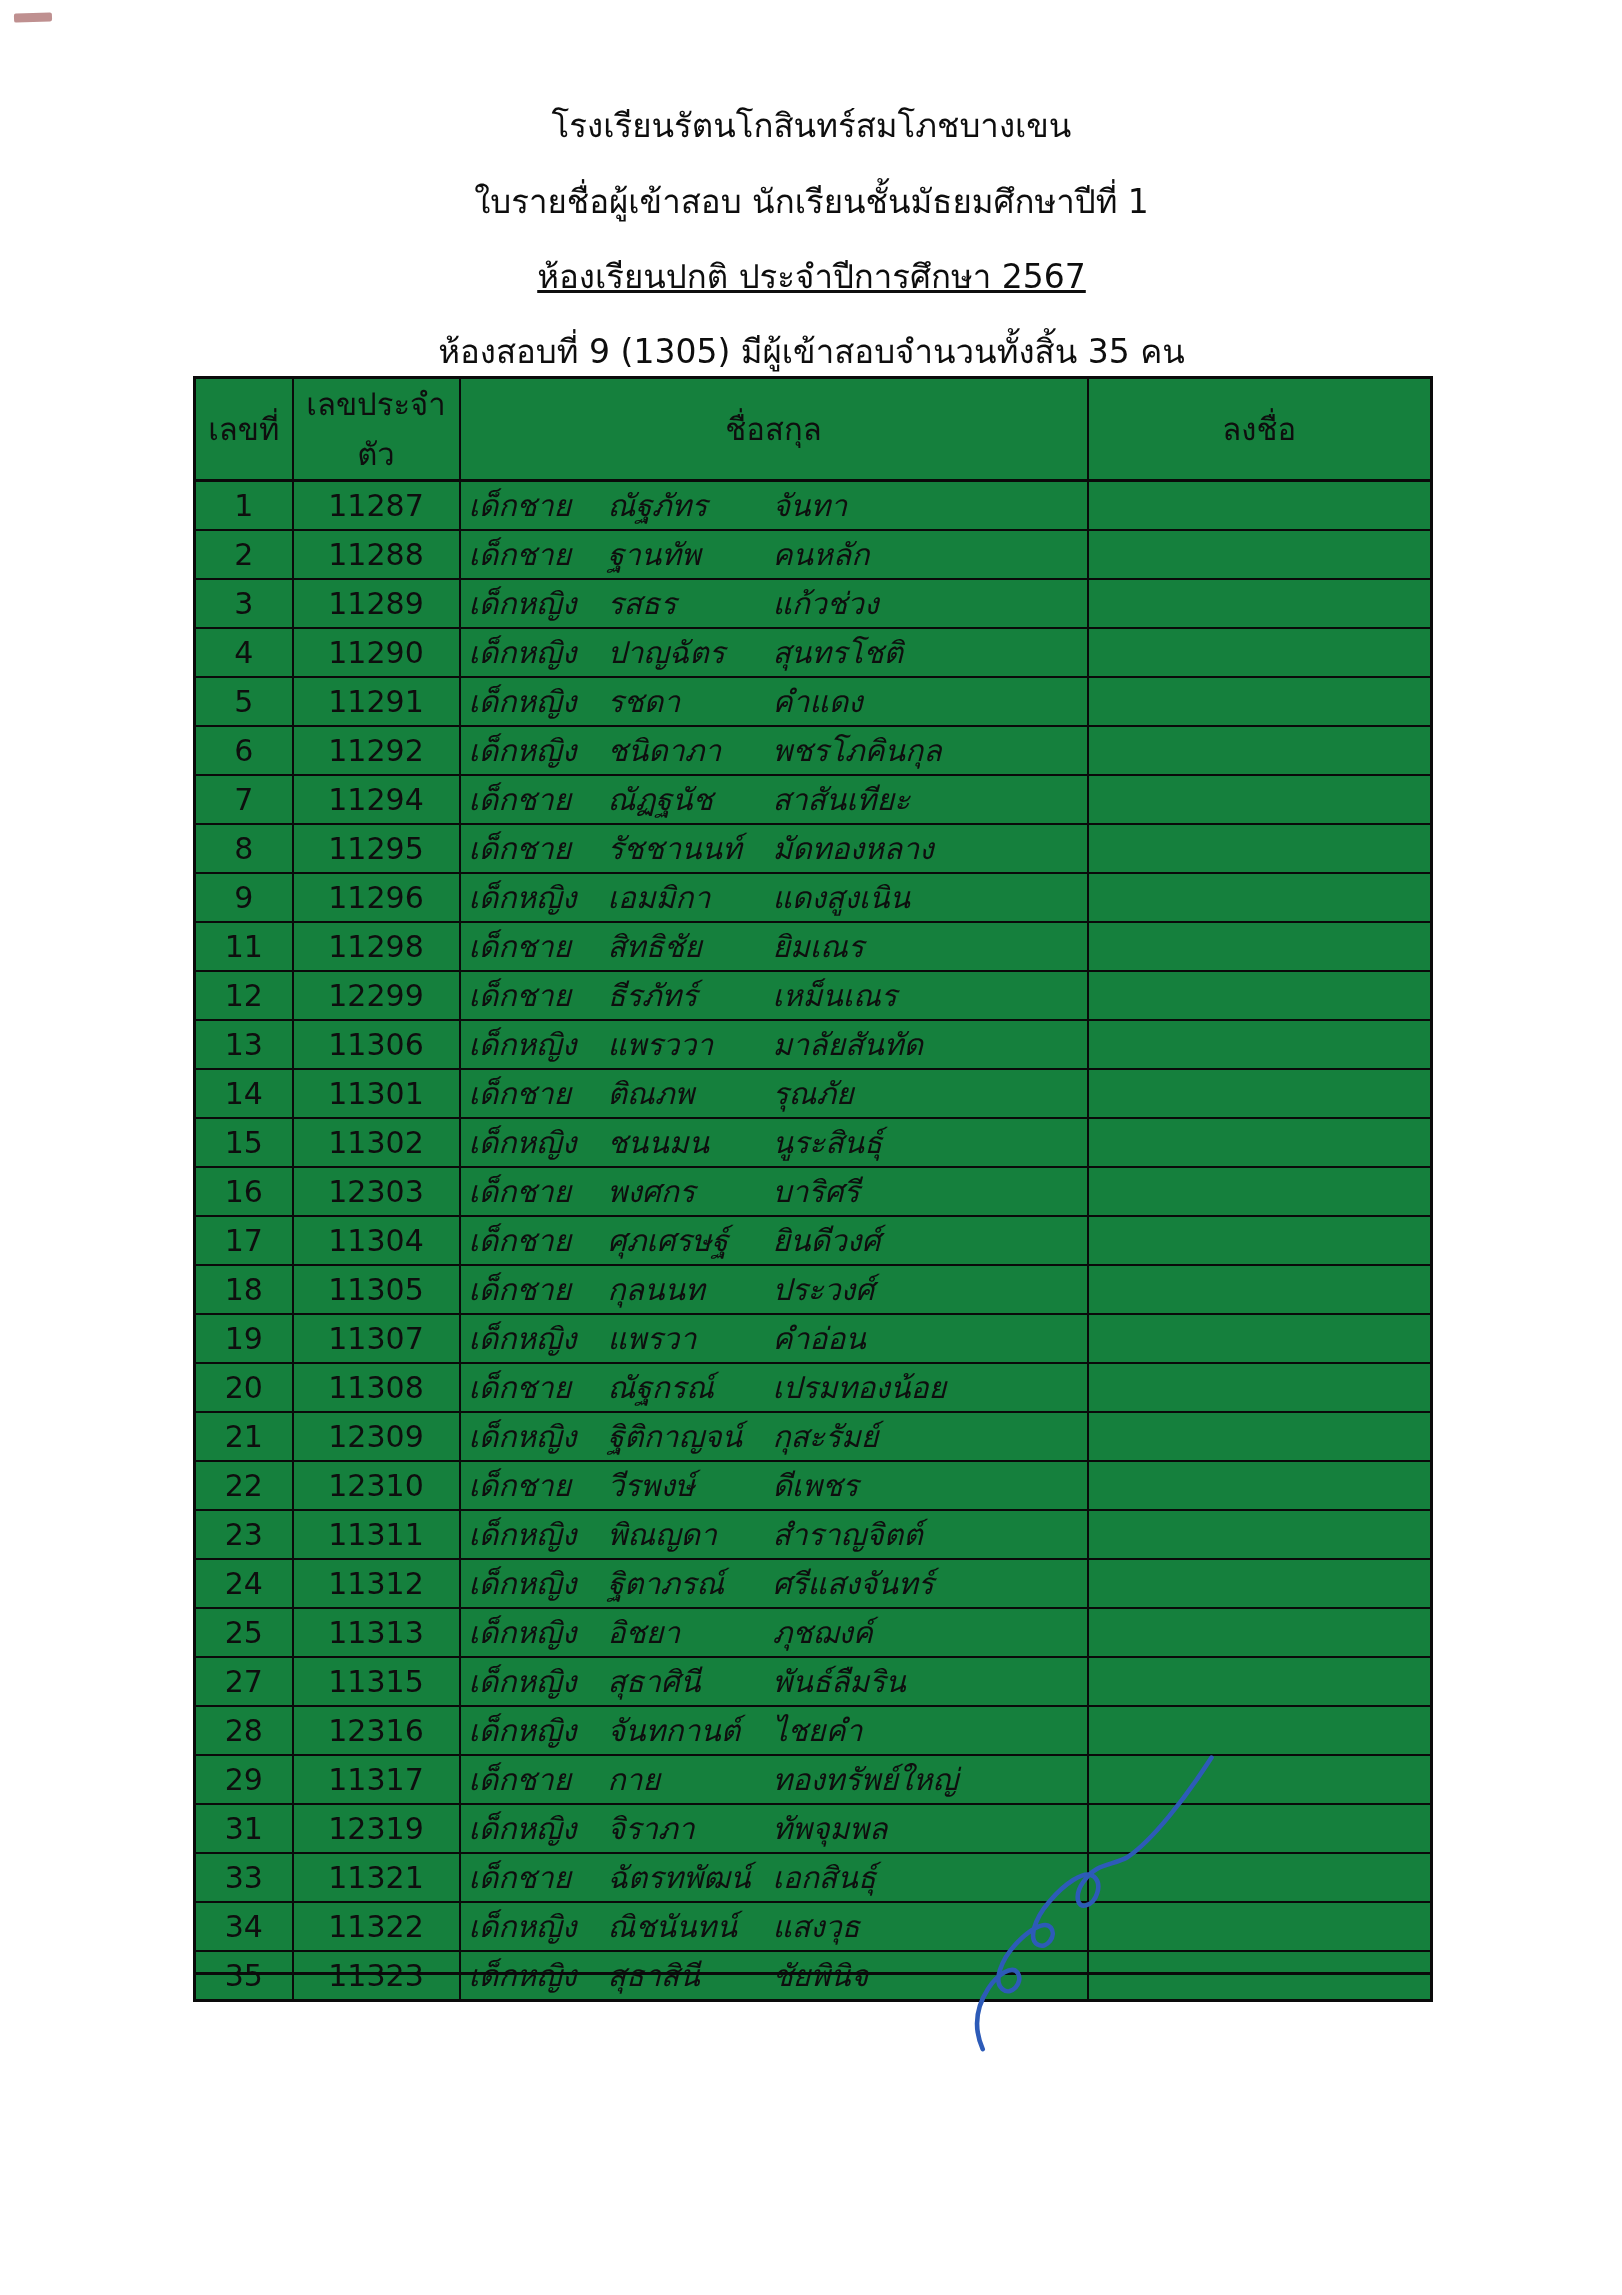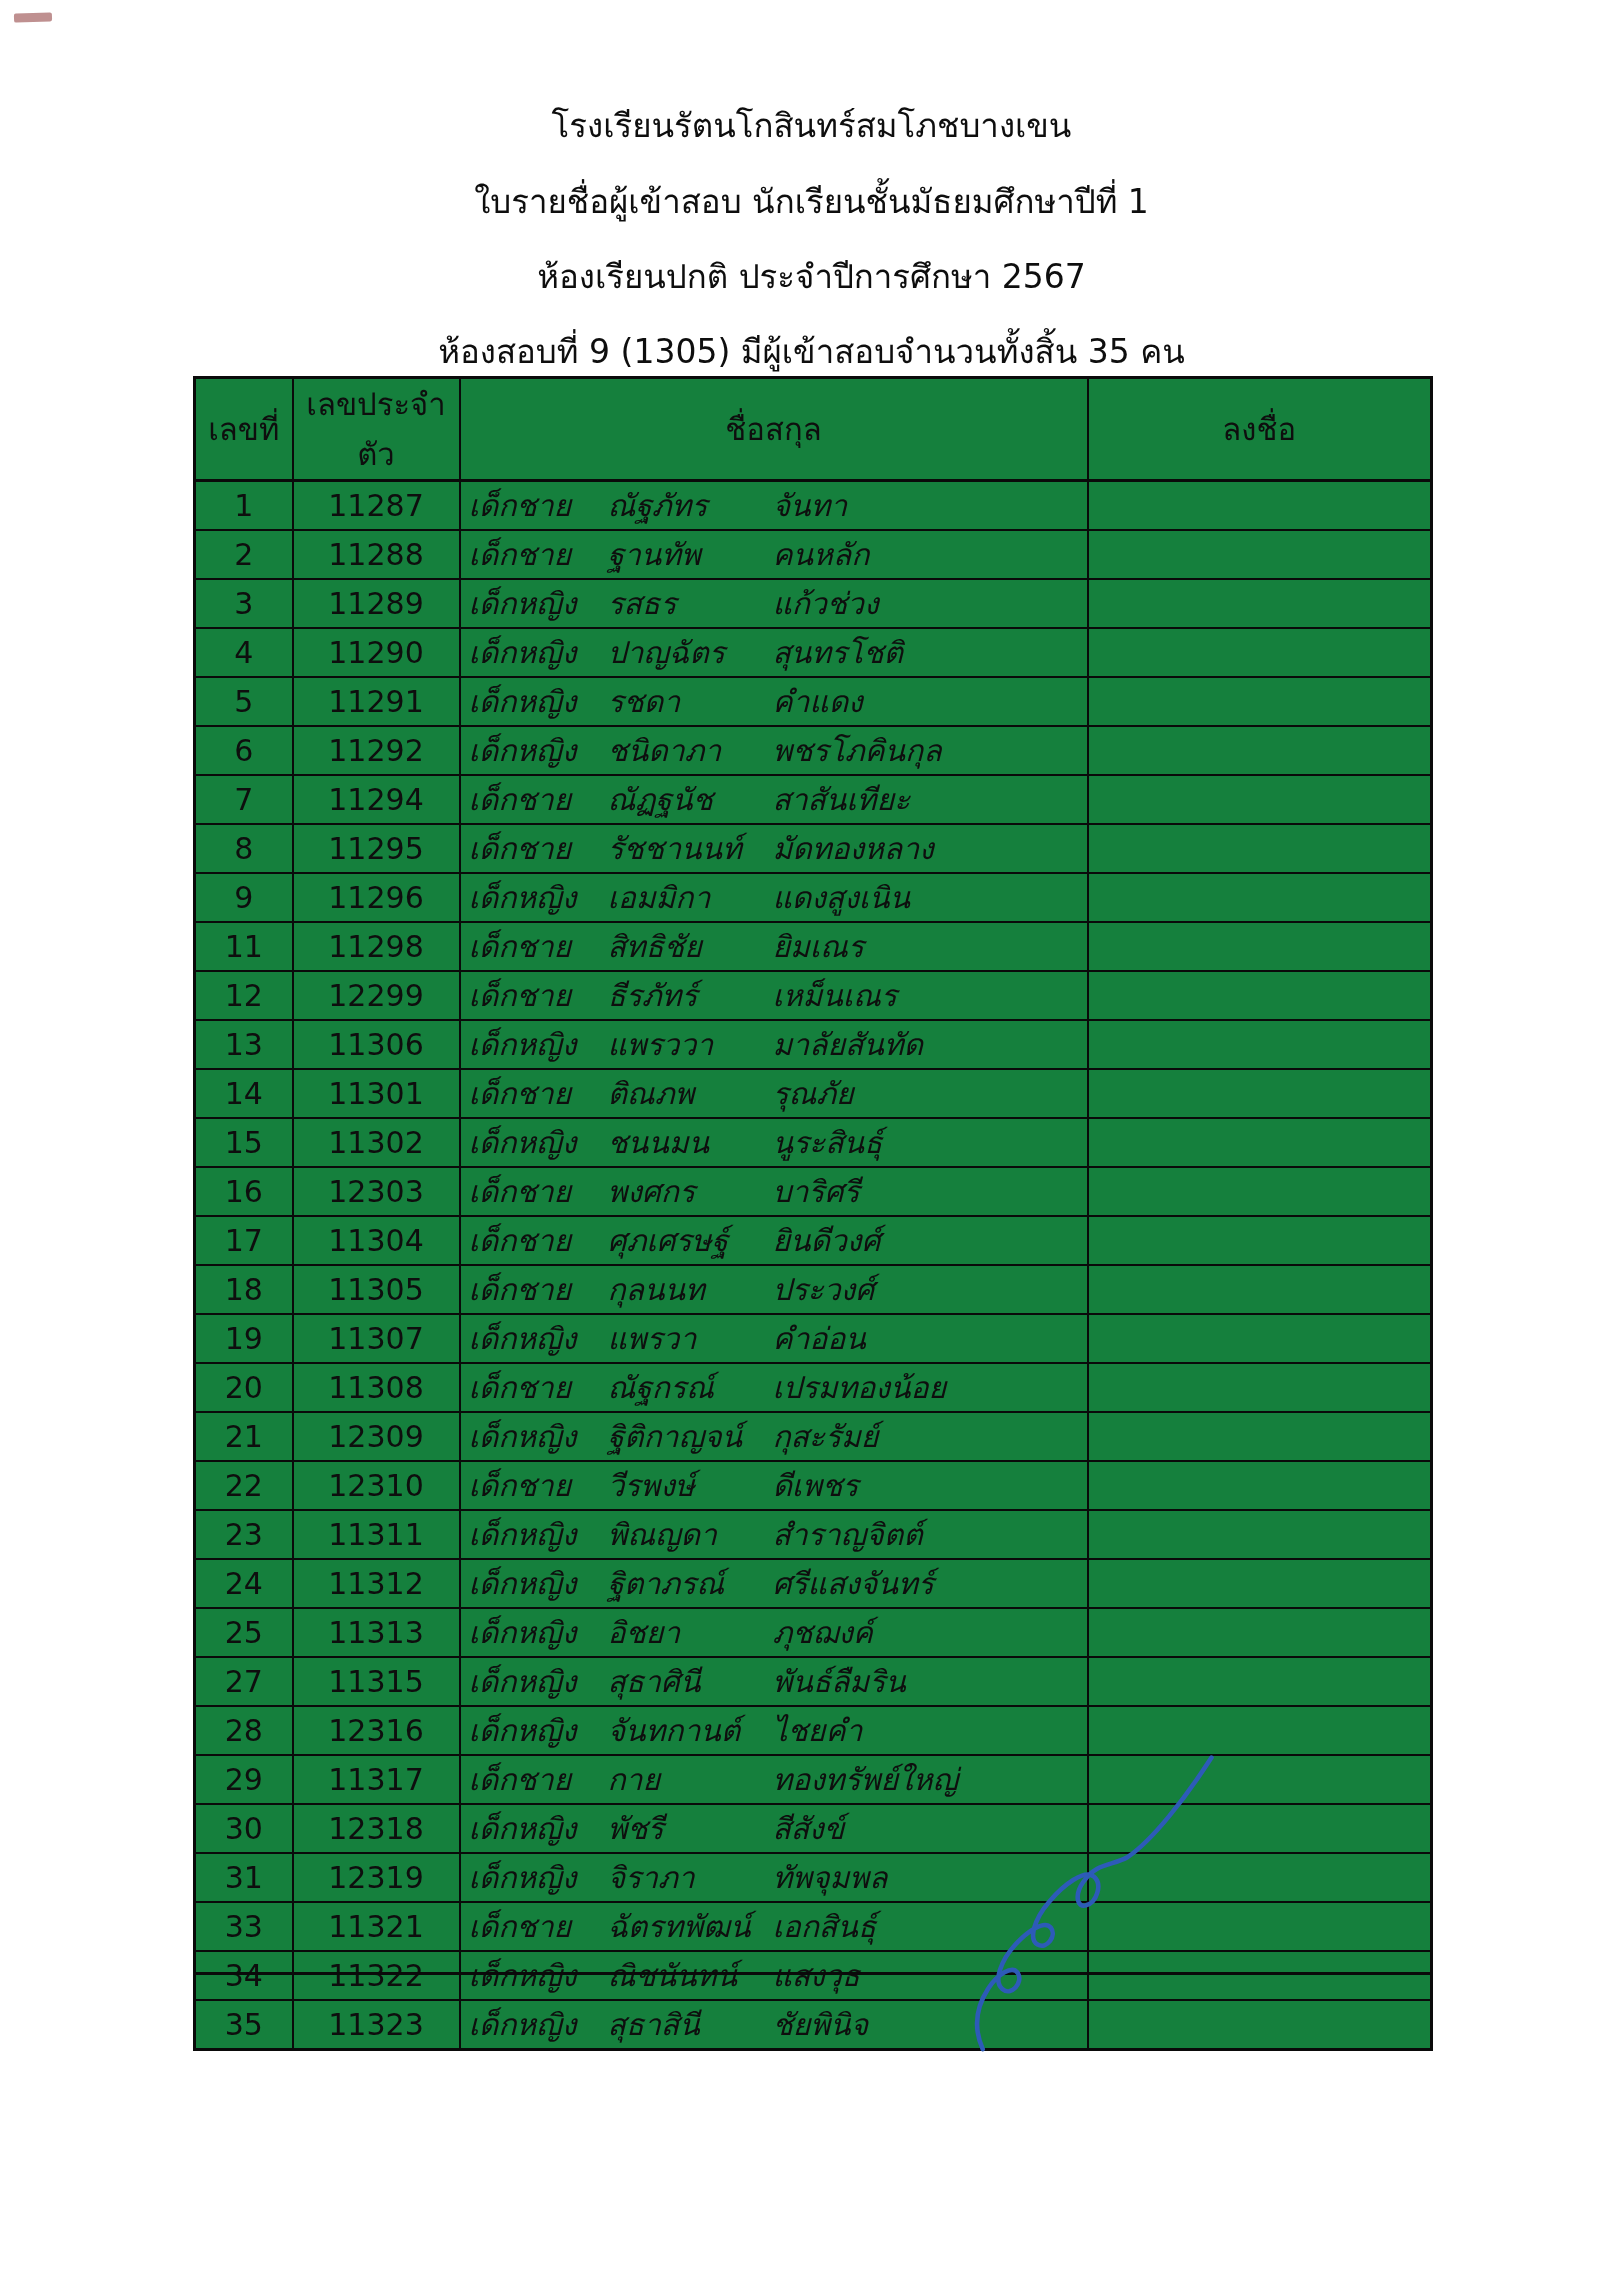--- a/index.html
+++ b/index.html
@@ -18,21 +18,21 @@
     transform:rotate(-2deg);
   }
   .doc-header{position:absolute;left:0;top:0;width:100%;}
   .hline{
     position:absolute;left:0;width:100%;
     text-align:center;font-size:33px;line-height:46px;
     white-space:nowrap;
   }
   .hline1{top:103px;}
   .hline2{top:179px;}
-  .hline3{top:254px;}
+  .hline3{top:254px;text-decoration:underline;}
   .hline4{top:329px;}
 
   table.roster{
     position:absolute;left:193px;top:376px;width:1237px;
     border-collapse:collapse;table-layout:fixed;
     background:#15803d;
     border:3.3px solid #0a0a0a;
   }
   col.c1{width:98px;}
   col.c2{width:167px;}
@@ -255,26 +255,20 @@
           <td class="c-name"><span class="t">เด็กหญิง</span><span class="f">จันทกานต์</span><span class="l">ไชยคำ</span></td>
           <td class="c-sign"></td>
         </tr>
         <tr>
           <td class="c-no">29</td>
           <td class="c-id">11317</td>
           <td class="c-name"><span class="t">เด็กชาย</span><span class="f">กาย</span><span class="l">ทองทรัพย์ใหญ่</span></td>
           <td class="c-sign"></td>
         </tr>
         <tr>
-          <td class="c-no">30</td>
-          <td class="c-id">12318</td>
-          <td class="c-name"><span class="t">เด็กหญิง</span><span class="f">พัชรี</span><span class="l">สีสังข์</span></td>
-          <td class="c-sign"></td>
-        </tr>
-        <tr>
           <td class="c-no">31</td>
           <td class="c-id">12319</td>
           <td class="c-name"><span class="t">เด็กหญิง</span><span class="f">จิราภา</span><span class="l">ทัพจุมพล</span></td>
           <td class="c-sign"></td>
         </tr>
         <tr>
           <td class="c-no">33</td>
           <td class="c-id">11321</td>
           <td class="c-name"><span class="t">เด็กชาย</span><span class="f">ฉัตรทพัฒน์</span><span class="l">เอกสินธุ์</span></td>
           <td class="c-sign"></td>

